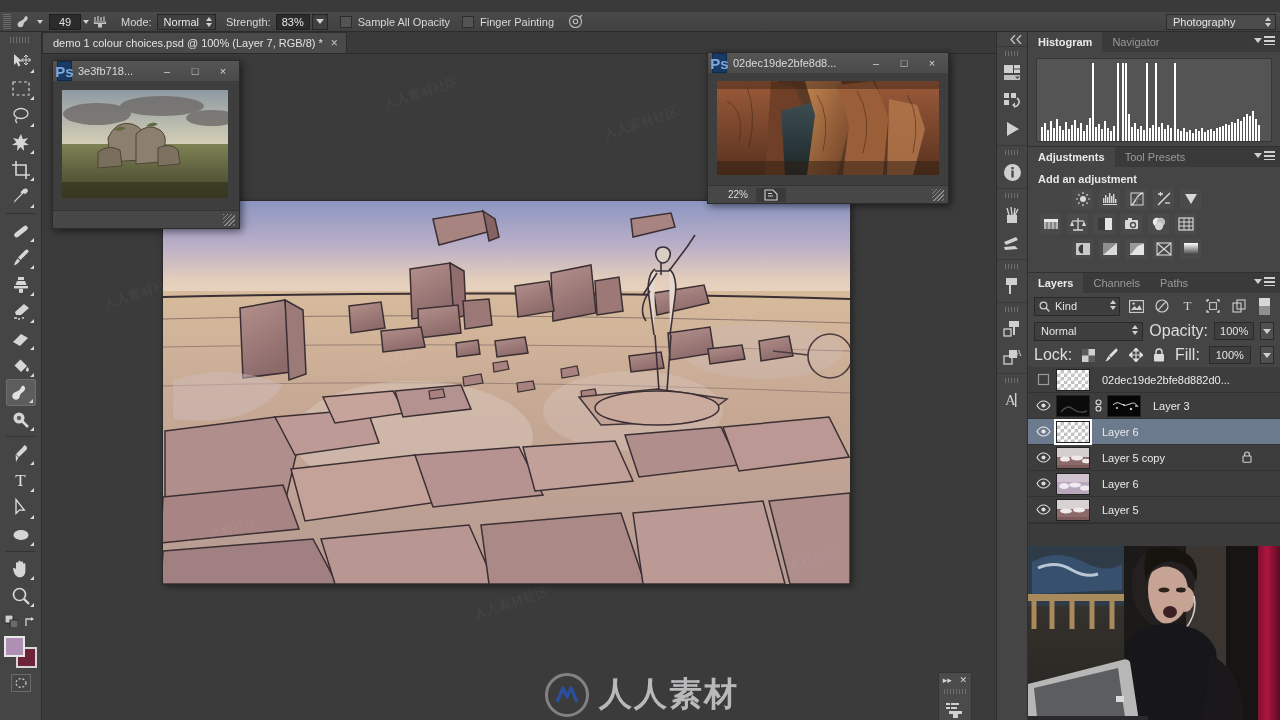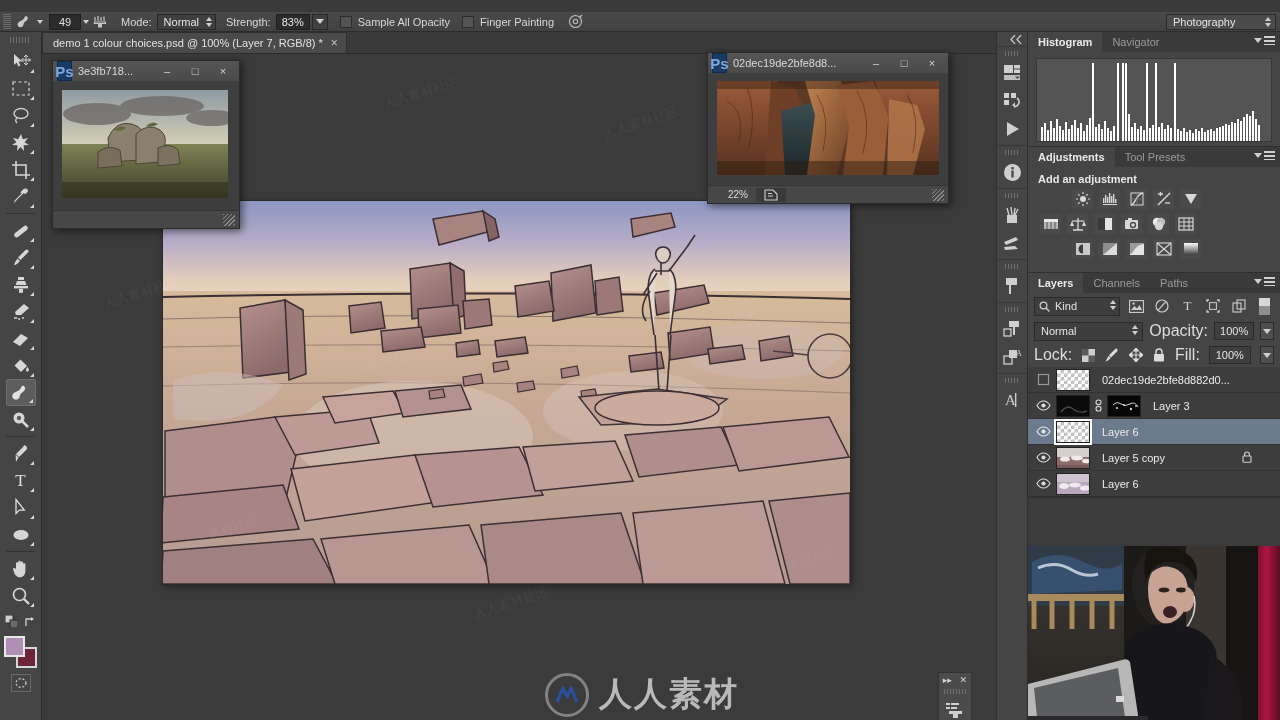--- a/index.html
+++ b/index.html
@@ -1143,20 +1143,40 @@
                 <g fill="#efeaf0">
                   <ellipse cx="7" cy="12" rx="5" ry="3"></ellipse>
                   <ellipse cx="18" cy="11" rx="6" ry="2.6"></ellipse>
                   <ellipse cx="28" cy="14" rx="5" ry="2.6"></ellipse>
                 </g>
               </svg>
           </span>
           <span class="lname">Layer 6</span>
         </div>
 
+        <div class="layer">
+          <span class="eye">
+            <svg width="15" height="11" viewBox="0 0 15 11">
+                <path d="M7.5 1C3.5 1 1 5.5 1 5.5S3.5 10 7.5 10 14 5.5 14 5.5 11.5 1 7.5 1z" fill="none" stroke="#dcdcdc" stroke-width="1.1"></path>
+                <circle cx="7.5" cy="5.5" r="2.1" fill="#dcdcdc"></circle>
+              </svg>
+          </span>
+          <span class="thumb">
+            <svg width="34" height="22" viewBox="0 0 34 22">
+                <rect width="34" height="22" fill="#8d6a6a"></rect>
+                <rect width="34" height="9" fill="#d8d2d2"></rect>
+                <g fill="#f0eaea">
+                  <ellipse cx="9" cy="11" rx="6" ry="2.6"></ellipse>
+                  <ellipse cx="22" cy="10" rx="6" ry="2.4"></ellipse>
+                </g>
+                <rect y="17" width="34" height="5" fill="#7b5a5b"></rect>
+              </svg>
+          </span>
+          <span class="lname">Layer 5</span>
+        </div>
       </div>
     </div>
   </div>
 
   <div class="webcam">
     <svg width="230" height="186" viewBox="0 0 230 186">
       <defs>
         <linearGradient id="wall" x1="0" y1="0" x2="0" y2="1">
             <stop offset="0" stop-color="#3c3833"></stop>
             <stop offset="1" stop-color="#262320"></stop>

